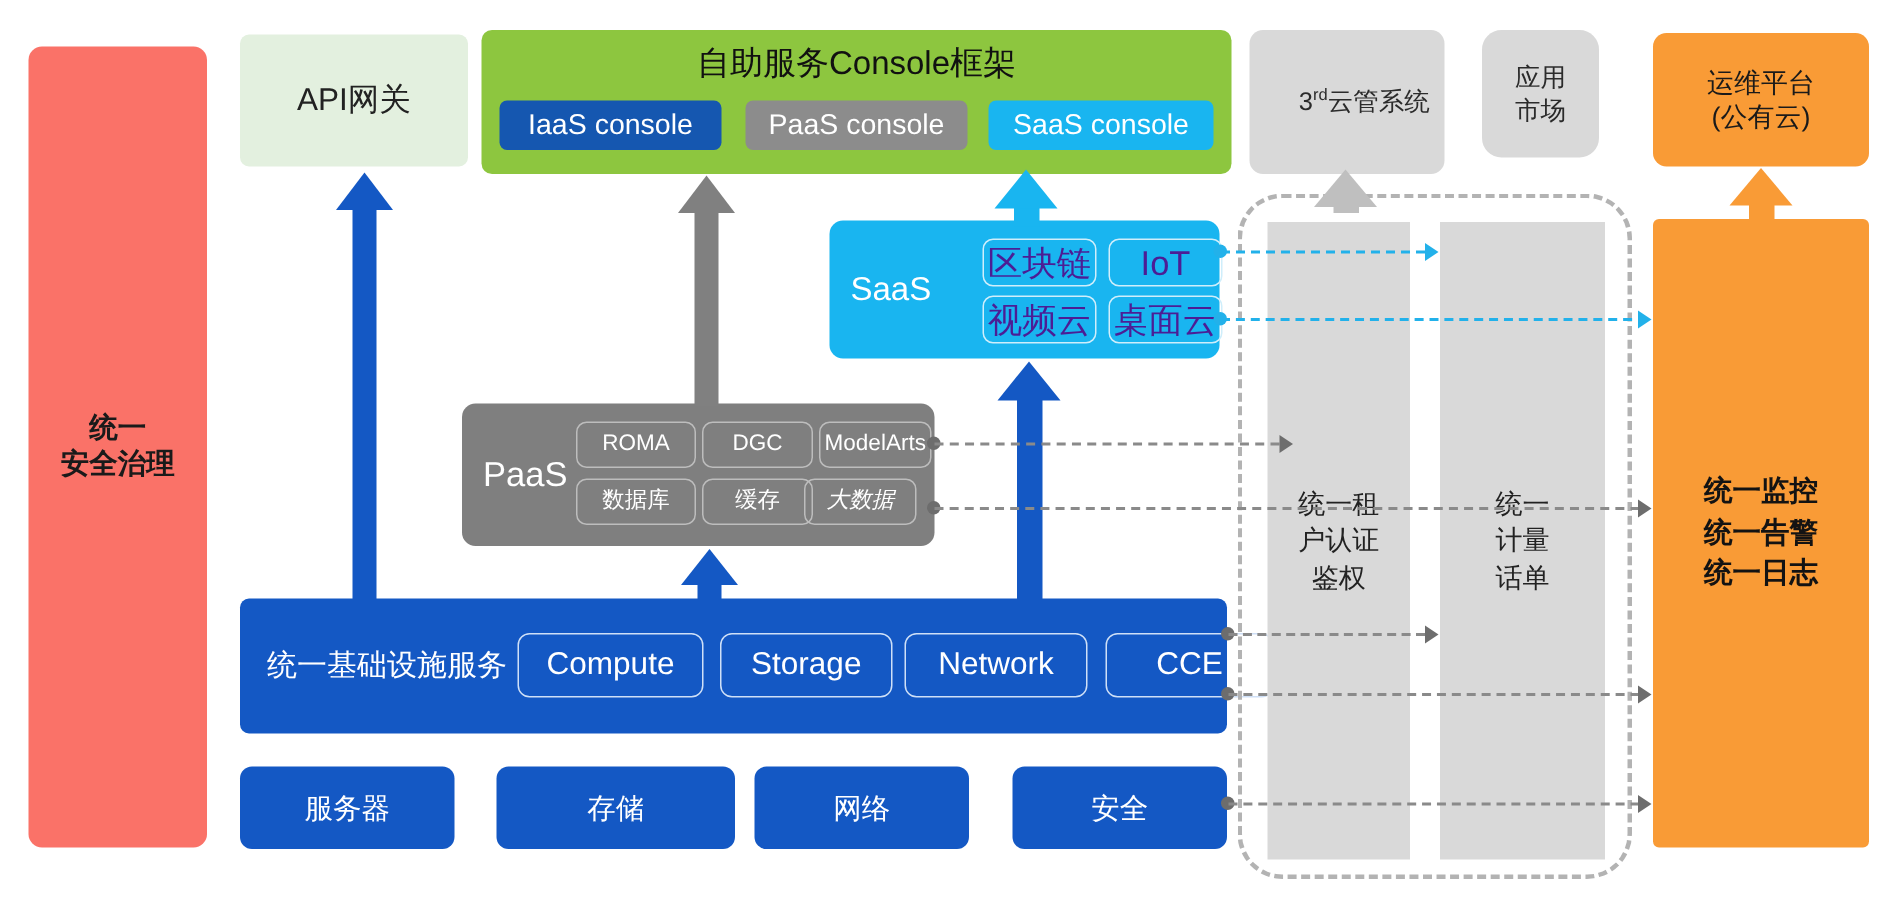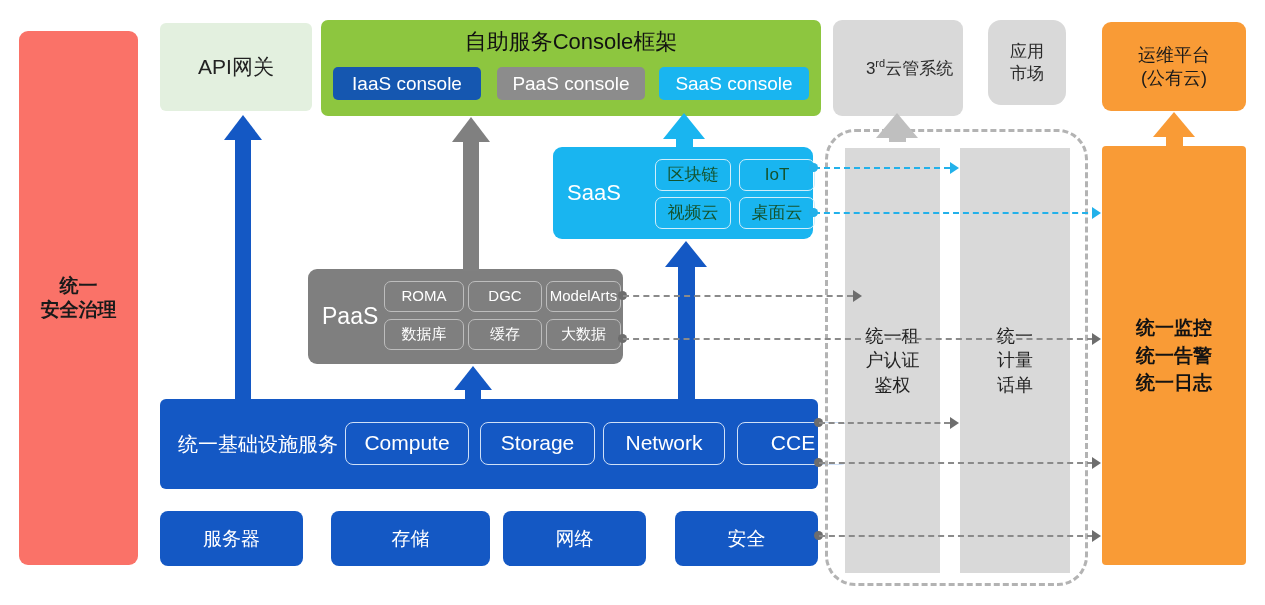--- a/index.html
+++ b/index.html
@@ -31,36 +31,36 @@
 
   
   #ops-top{left:1102px;top:22px;width:144px;height:89px;background:#f99b36;border-radius:9px;font-size:18px;color:#1a1a1a;}
   #ops-top .lbl{white-space:pre-line;}
   #ops-main{left:1102px;top:146px;width:144px;height:419px;background:#f99b36;border-radius:4px;font-size:19px;color:#131313;font-weight:700;}
   #ops-main .lbl{white-space:pre-line;line-height:1.45;}
 
   
   #saas{left:553px;top:147px;width:260px;height:92px;background:#19b5f0;border-radius:9px;display:block;}
   #saas .layer-name{position:absolute;left:14px;top:0;height:92px;display:flex;align-items:center;font-size:22px;color:#fff;}
-  .saas-chip{position:absolute;height:30px;border:1.6px solid #cfeefb;border-radius:7px;display:flex;align-items:center;justify-content:center;color:#14532d;font-size:17px;}
+  .saas-chip{position:absolute;height:30px;border:1.6px solid #cfeefb;border-radius:7px;display:flex;align-items:center;justify-content:center;color:#4c1d95;font-size:23px;}
   #saas-blockchain{left:102px;top:12px;width:74px;}
   #saas-iot{left:186px;top:12px;width:74px;justify-content:center;}
   #saas-video{left:102px;top:50px;width:74px;}
   #saas-desktop{left:186px;top:50px;width:74px;}
 
   
   #paas{left:308px;top:269px;width:315px;height:95px;background:#7f7f7f;border-radius:9px;display:block;}
   #paas .layer-name{position:absolute;left:14px;top:0;height:95px;display:flex;align-items:center;font-size:23px;color:#fff;}
   .paas-chip{position:absolute;height:29px;border:1.6px solid #bdbdbd;border-radius:7px;display:flex;align-items:center;justify-content:center;color:#fff;font-size:15px;}
   #paas-roma{left:76px;top:12px;width:78px;}
   #paas-dgc{left:160px;top:12px;width:72px;}
   #paas-modelarts{left:238px;top:12px;width:73px;}
   #paas-db{left:76px;top:50px;width:78px;}
   #paas-cache{left:160px;top:50px;width:72px;}
-  #paas-bigdata{left:238px;top:50px;width:73px;}
+  #paas-bigdata{left:228px;top:50px;width:73px;font-style:italic;}
 
   
   #infra{left:160px;top:399px;width:658px;height:90px;background:#1458c4;border-radius:6px;display:block;}
   #infra .layer-name{position:absolute;left:18px;top:0;height:90px;display:flex;align-items:center;font-size:20px;color:#fff;}
   .infra-chip{position:absolute;top:23px;height:41px;border:1.7px solid #cfe0f7;border-radius:8px;display:flex;align-items:center;justify-content:center;color:#fff;font-size:21px;}
   #infra-compute{left:185px;width:122px;}
   #infra-storage{left:320px;width:113px;}
   #infra-network{left:443px;width:120px;}
   #infra-cce{left:577px;width:110px;}
 

